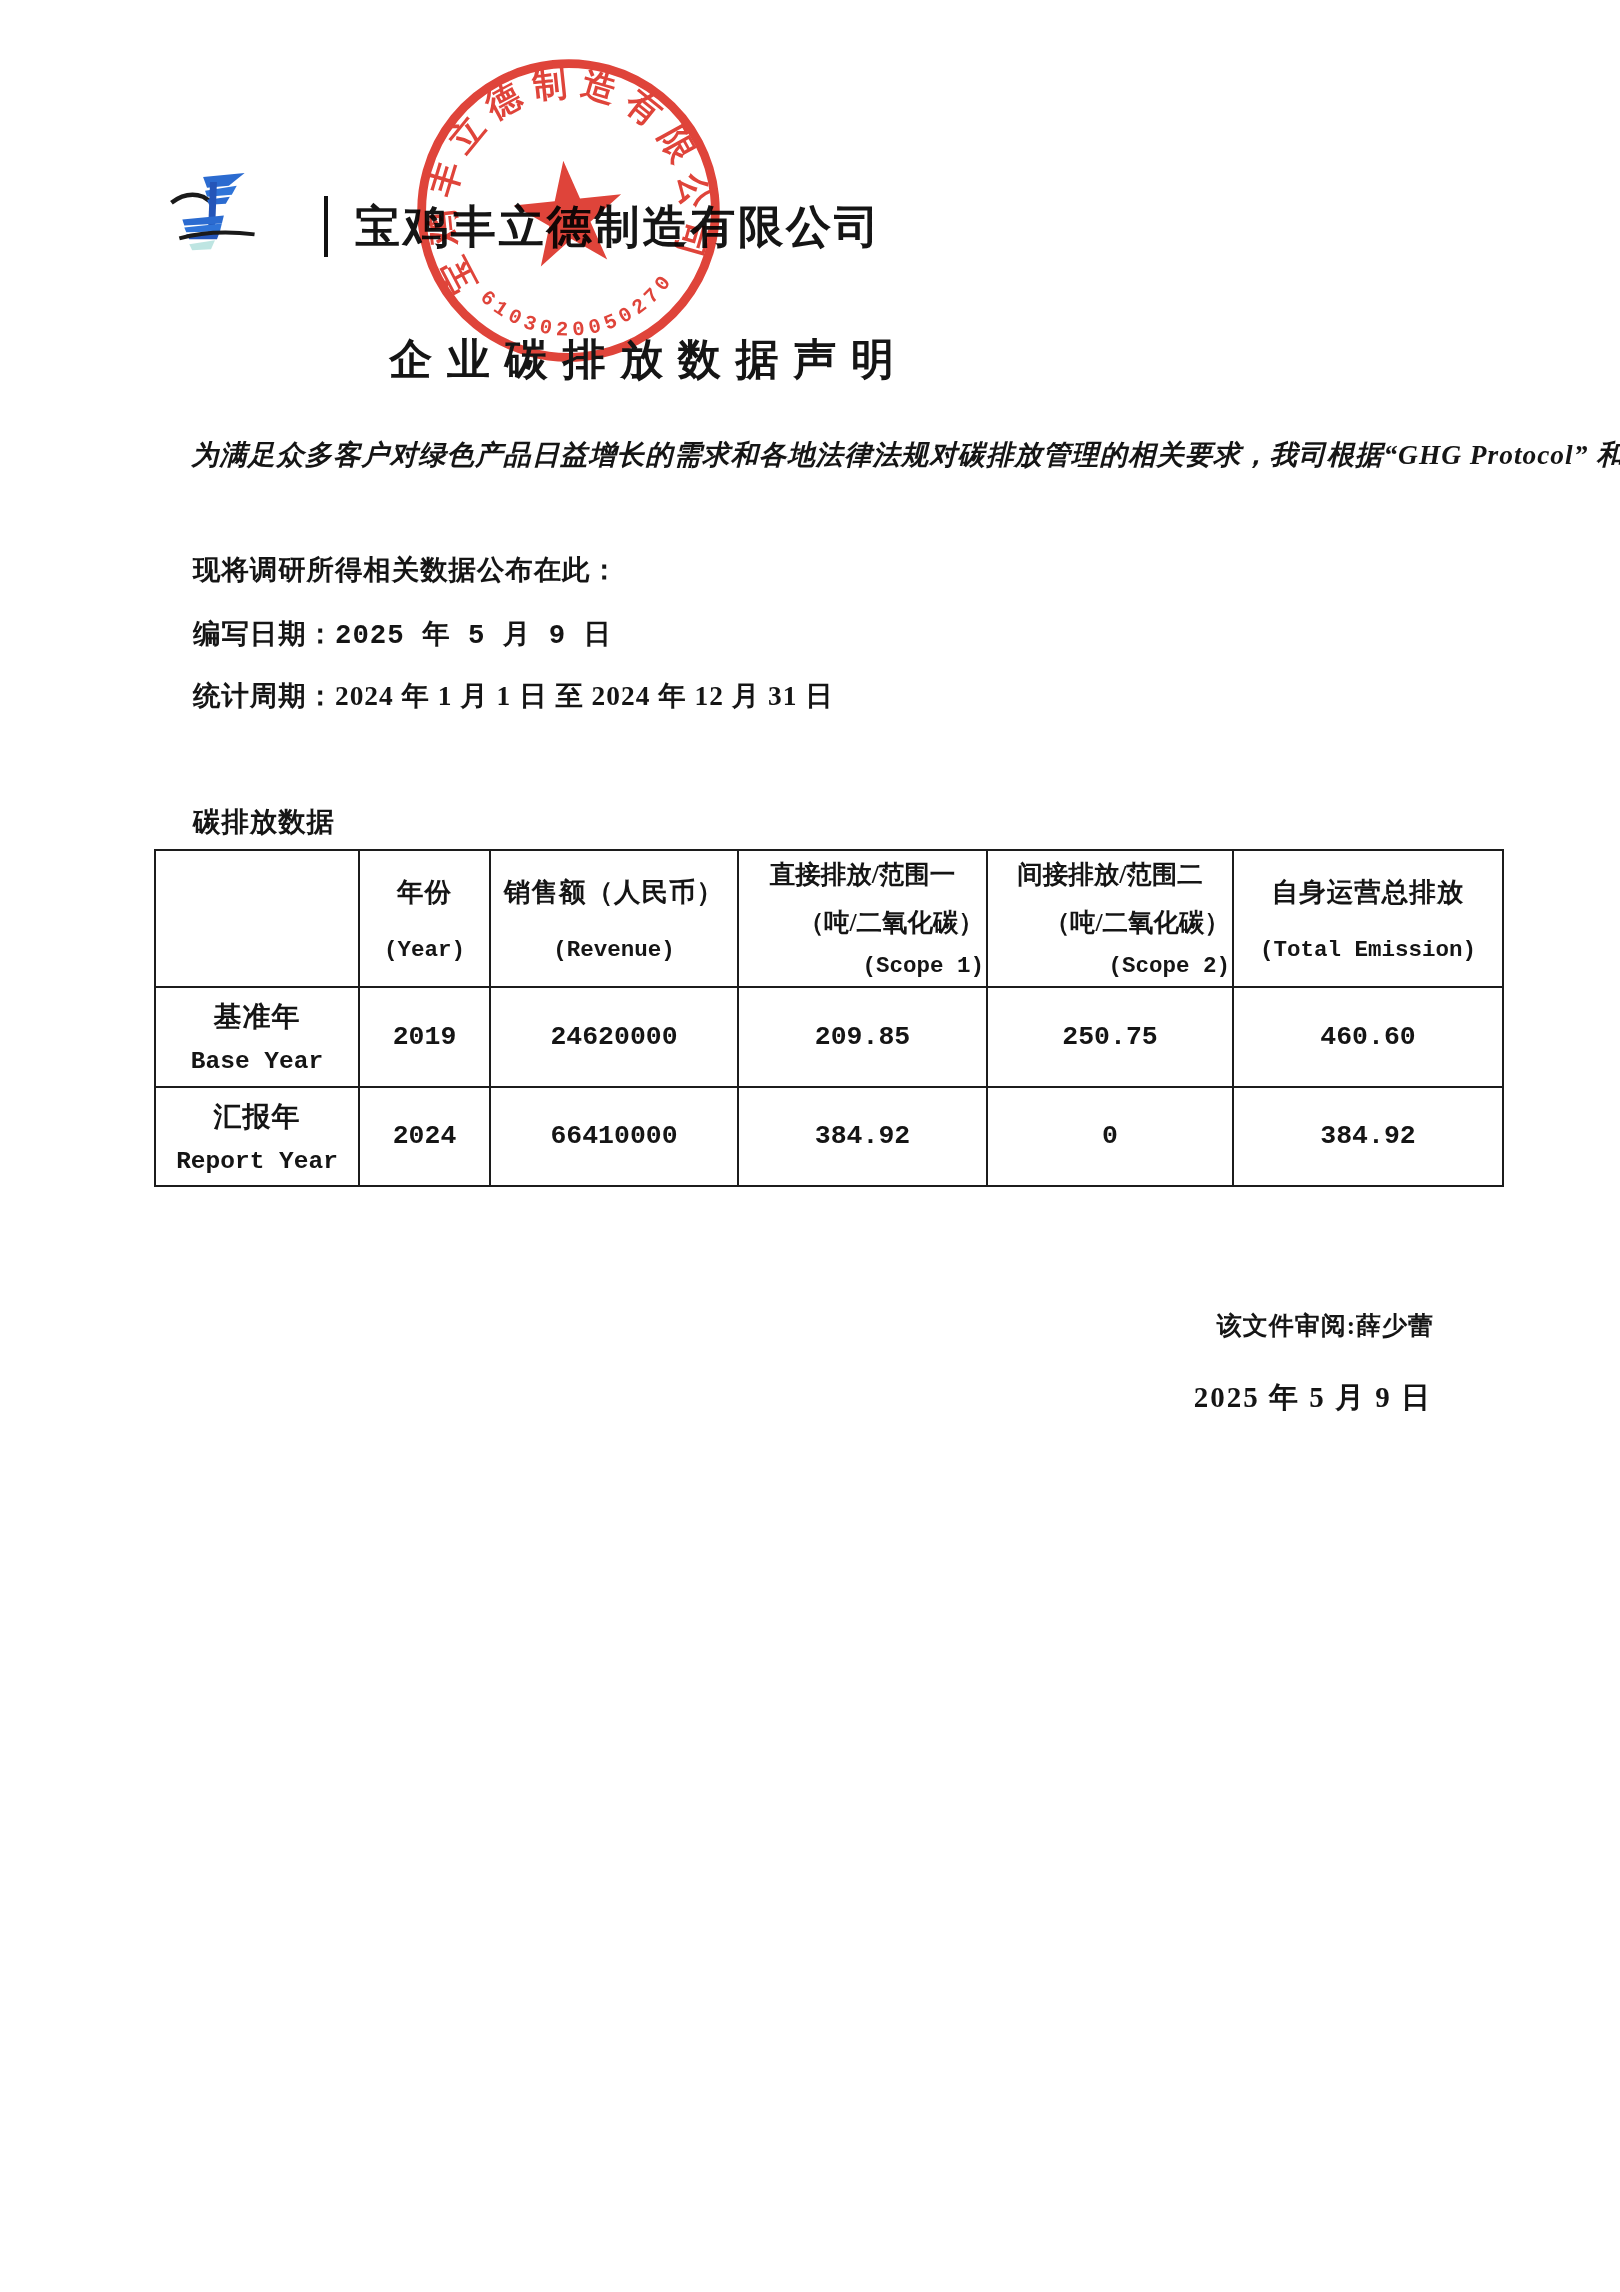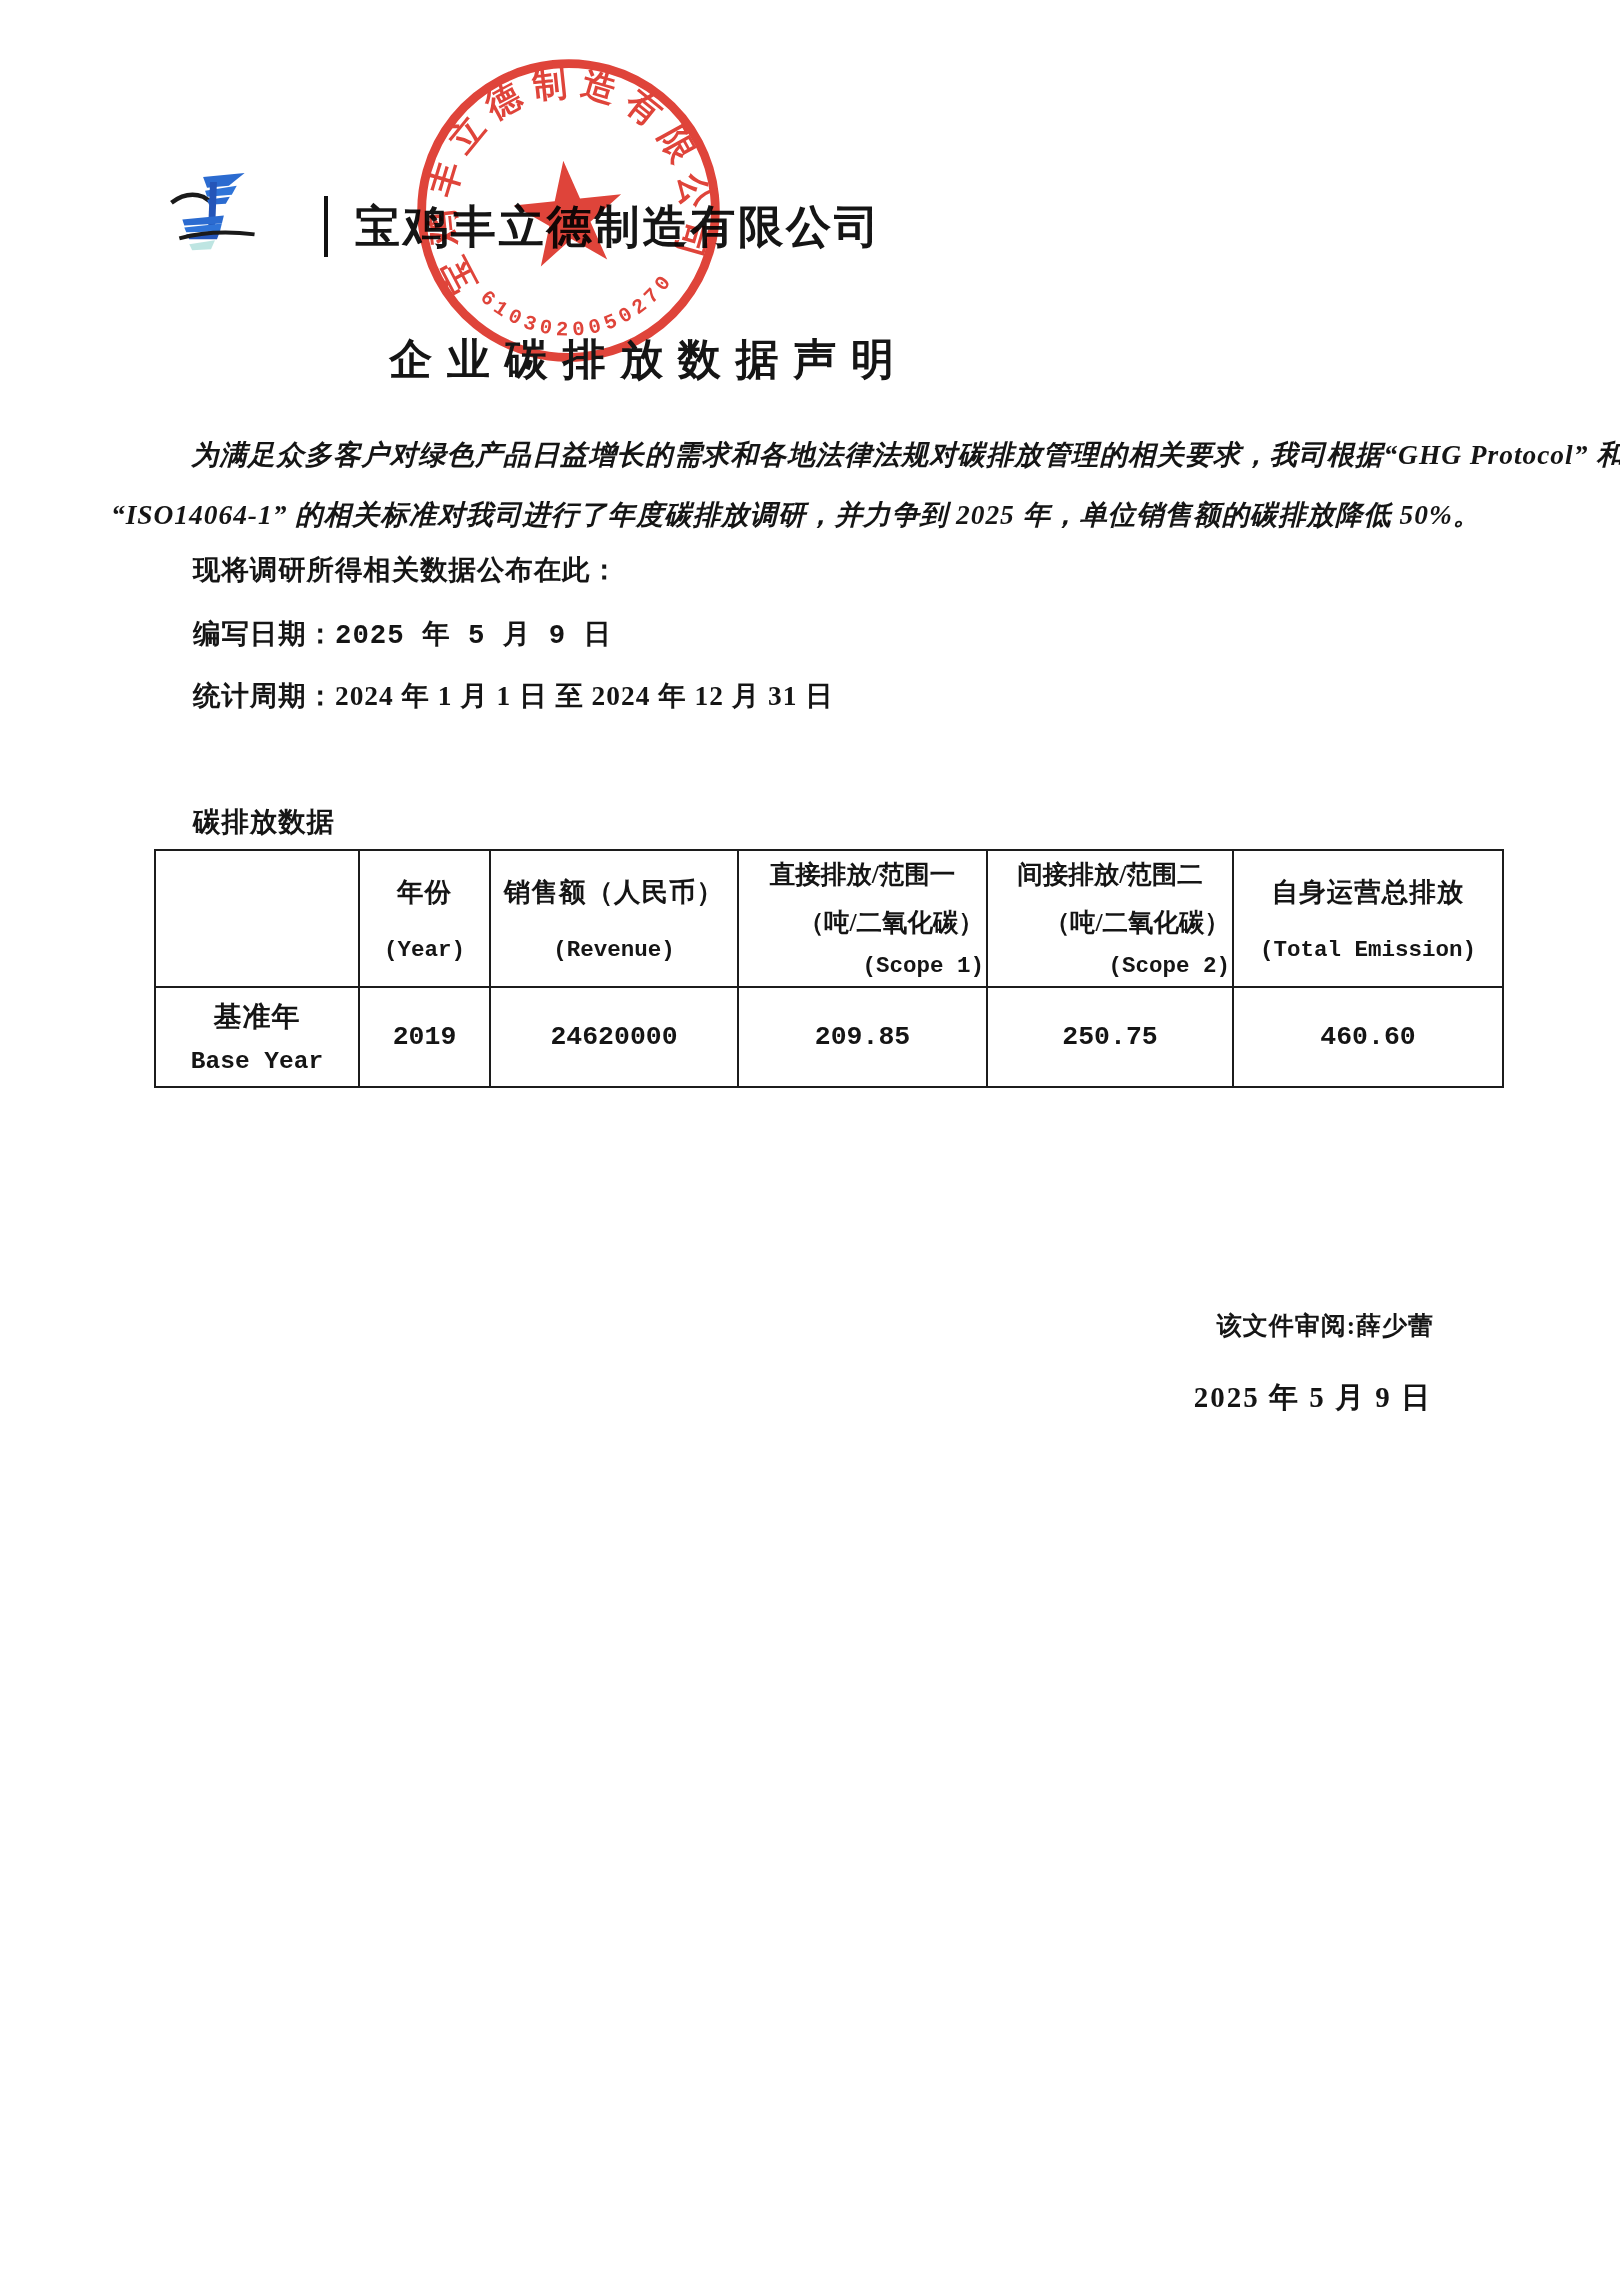--- a/index.html
+++ b/index.html
@@ -109,21 +109,20 @@
     </text>
     <text class="codetxt" fill="#dd352b">
       <textPath href="#arcBottom" startOffset="50%" text-anchor="middle">6103020050270</textPath>
     </text>
   </svg>
 
   <div class="abs doc-title">企业碳排放数据声明</div>
 
   <div class="abs intro">
     <div class="l1">为满足众多客户对绿色产品日益增长的需求和各地法律法规对碳排放管理的相关要求，我司根据“GHG Protocol” 和</div>
-    <div class="l2">“ISO14064-1” 的相关标准对我司进行了年度碳排放调研，并力争到 2025 年，单位销售额的碳排放降低 50%。</div>
   </div>
 
   <div class="abs st st1">现将调研所得相关数据公布在此：</div>
   <div class="abs st st2">编写日期：2025 年 5 月 9 日</div>
   <div class="abs st st3">统计周期：2024 年 1 月 1 日  至  2024 年 12 月 31 日</div>
   <div class="abs st st5">碳排放数据</div>
 
   <table class="abs emission-table">
     <colgroup>
       <col style="width:204px">
@@ -165,20 +164,31 @@
           <div class="zh">基准年</div>
           <div class="en">Base Year</div>
         </td>
         <td class="num">2019</td>
         <td class="num">24620000</td>
         <td class="num">209.85</td>
         <td class="num">250.75</td>
         <td class="num">460.60</td>
       </tr>
 
+      <tr class="row">
+        <td class="rowlab">
+          <div class="zh">汇报年</div>
+          <div class="en">Report Year</div>
+        </td>
+        <td class="num">2024</td>
+        <td class="num">66410000</td>
+        <td class="num">384.92</td>
+        <td class="num">0</td>
+        <td class="num">384.92</td>
+      </tr>
     </tbody>
   </table>
 
   <div class="abs ft-review">该文件审阅:薛少蕾</div>
   <div class="abs ft-date">2025 年 5 月 9 日</div>
 
 </div>
 
 
 </body></html>

